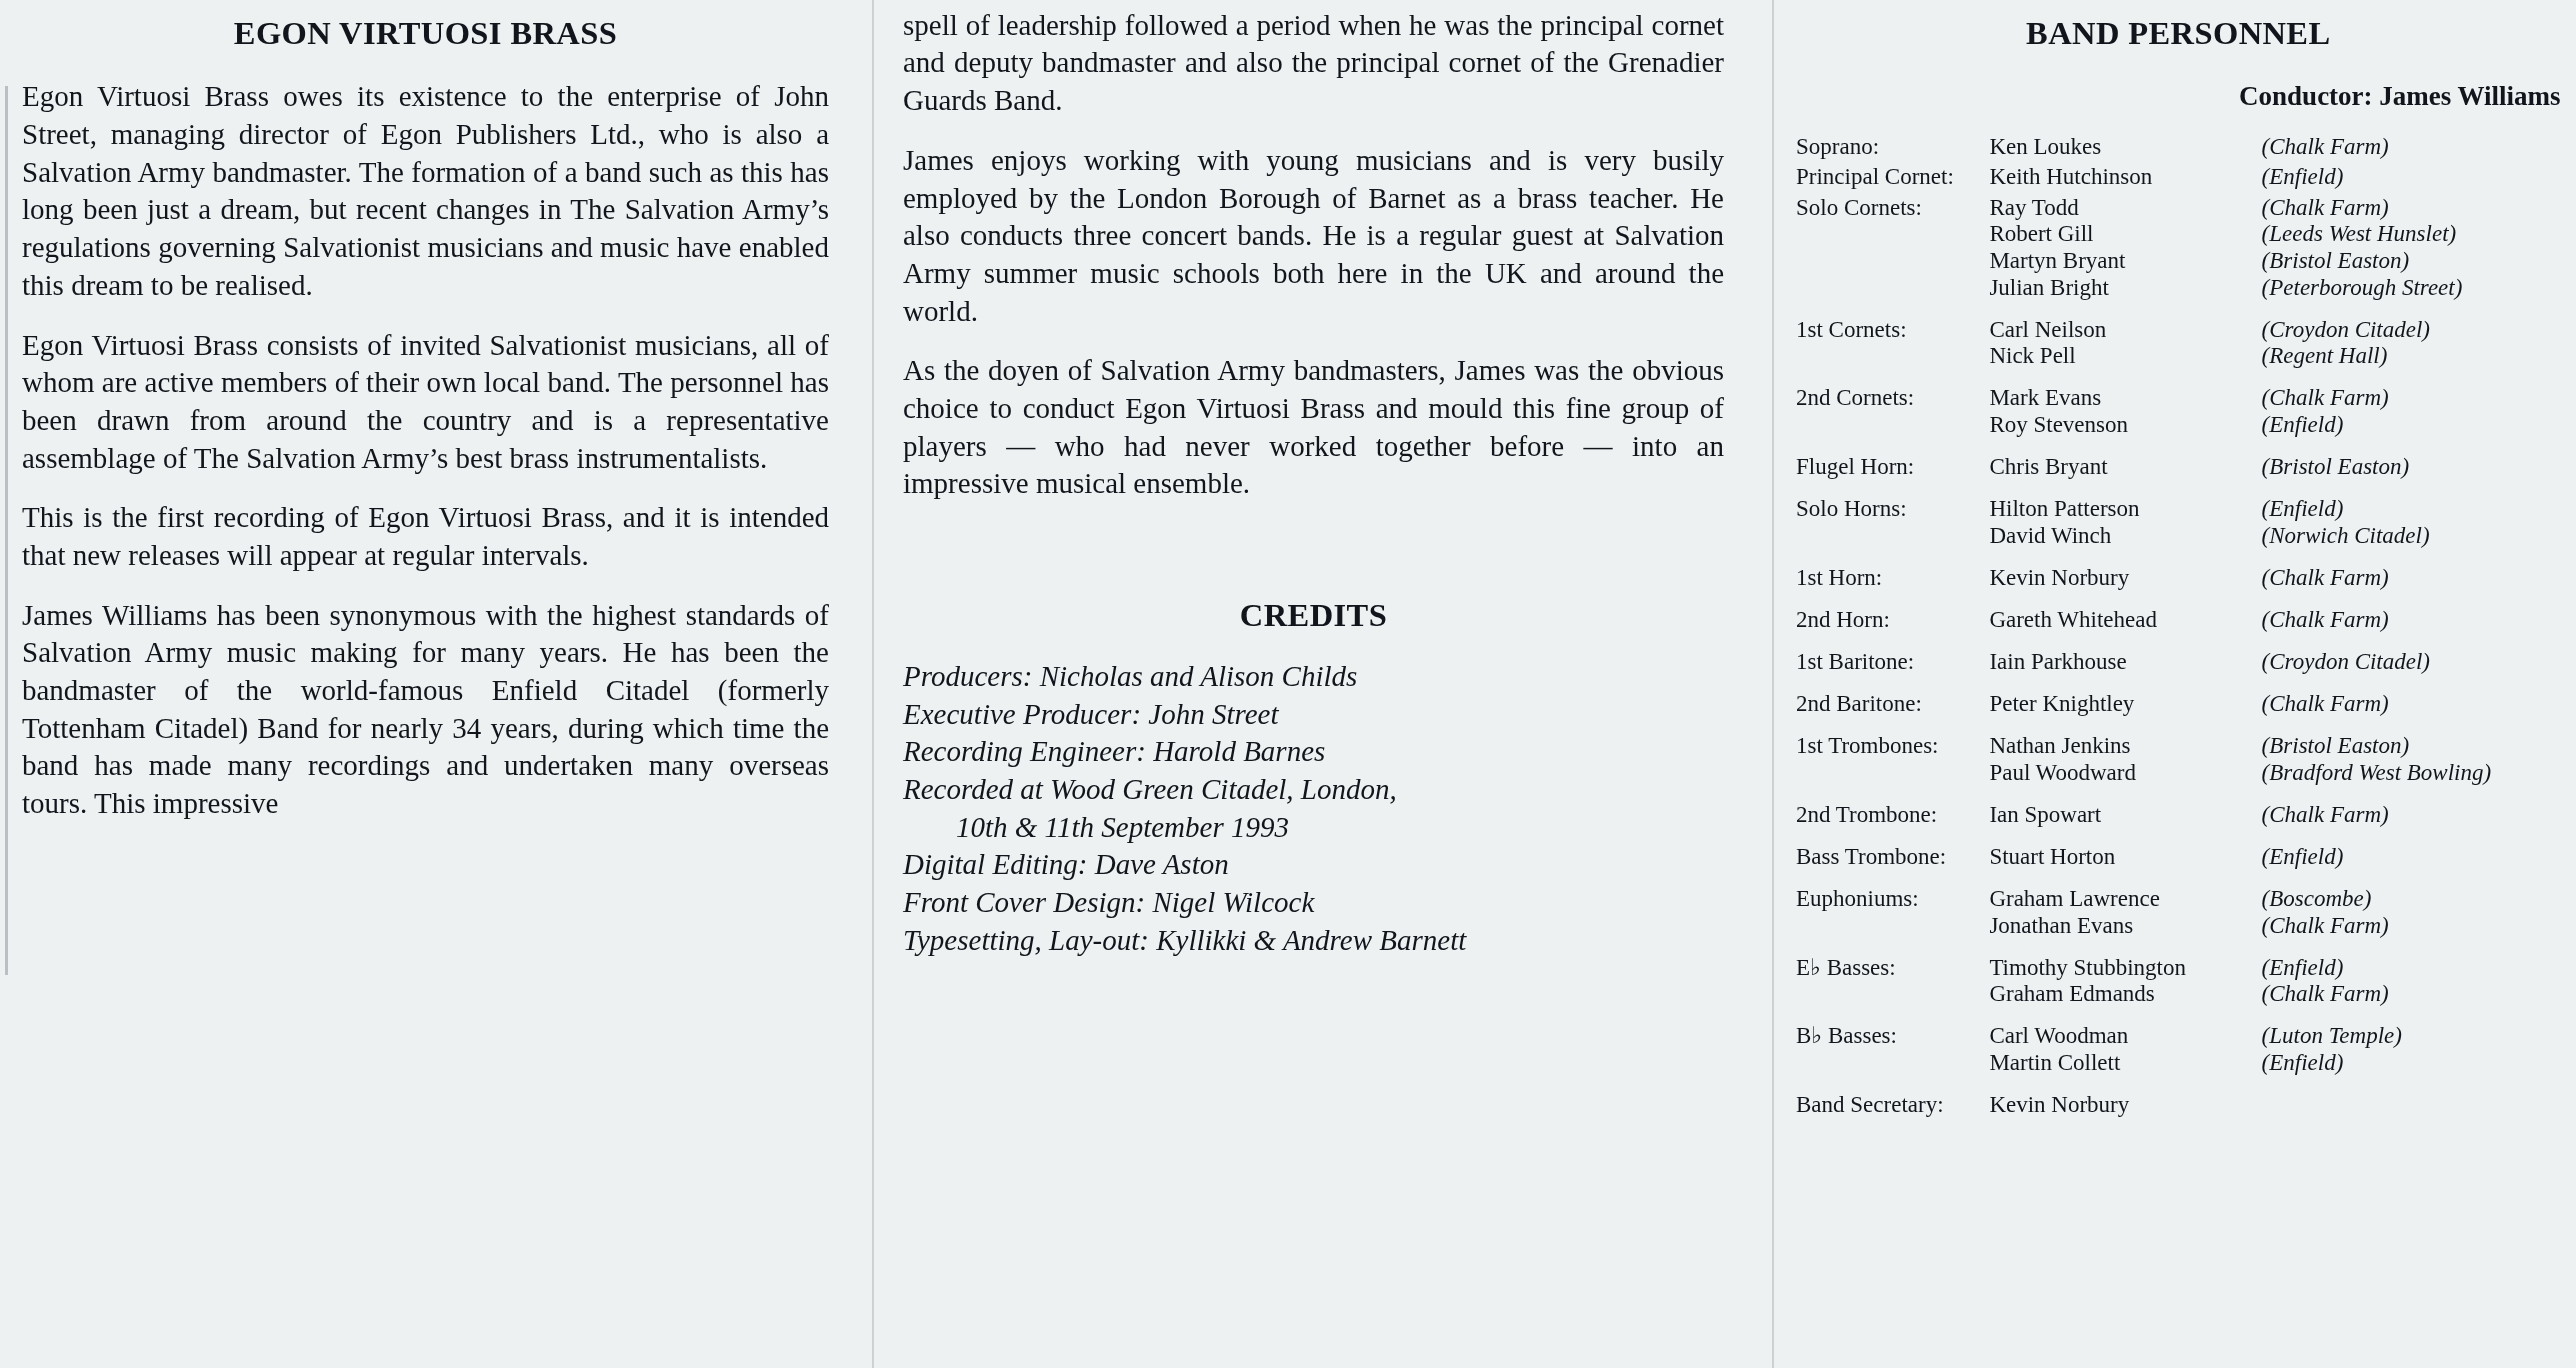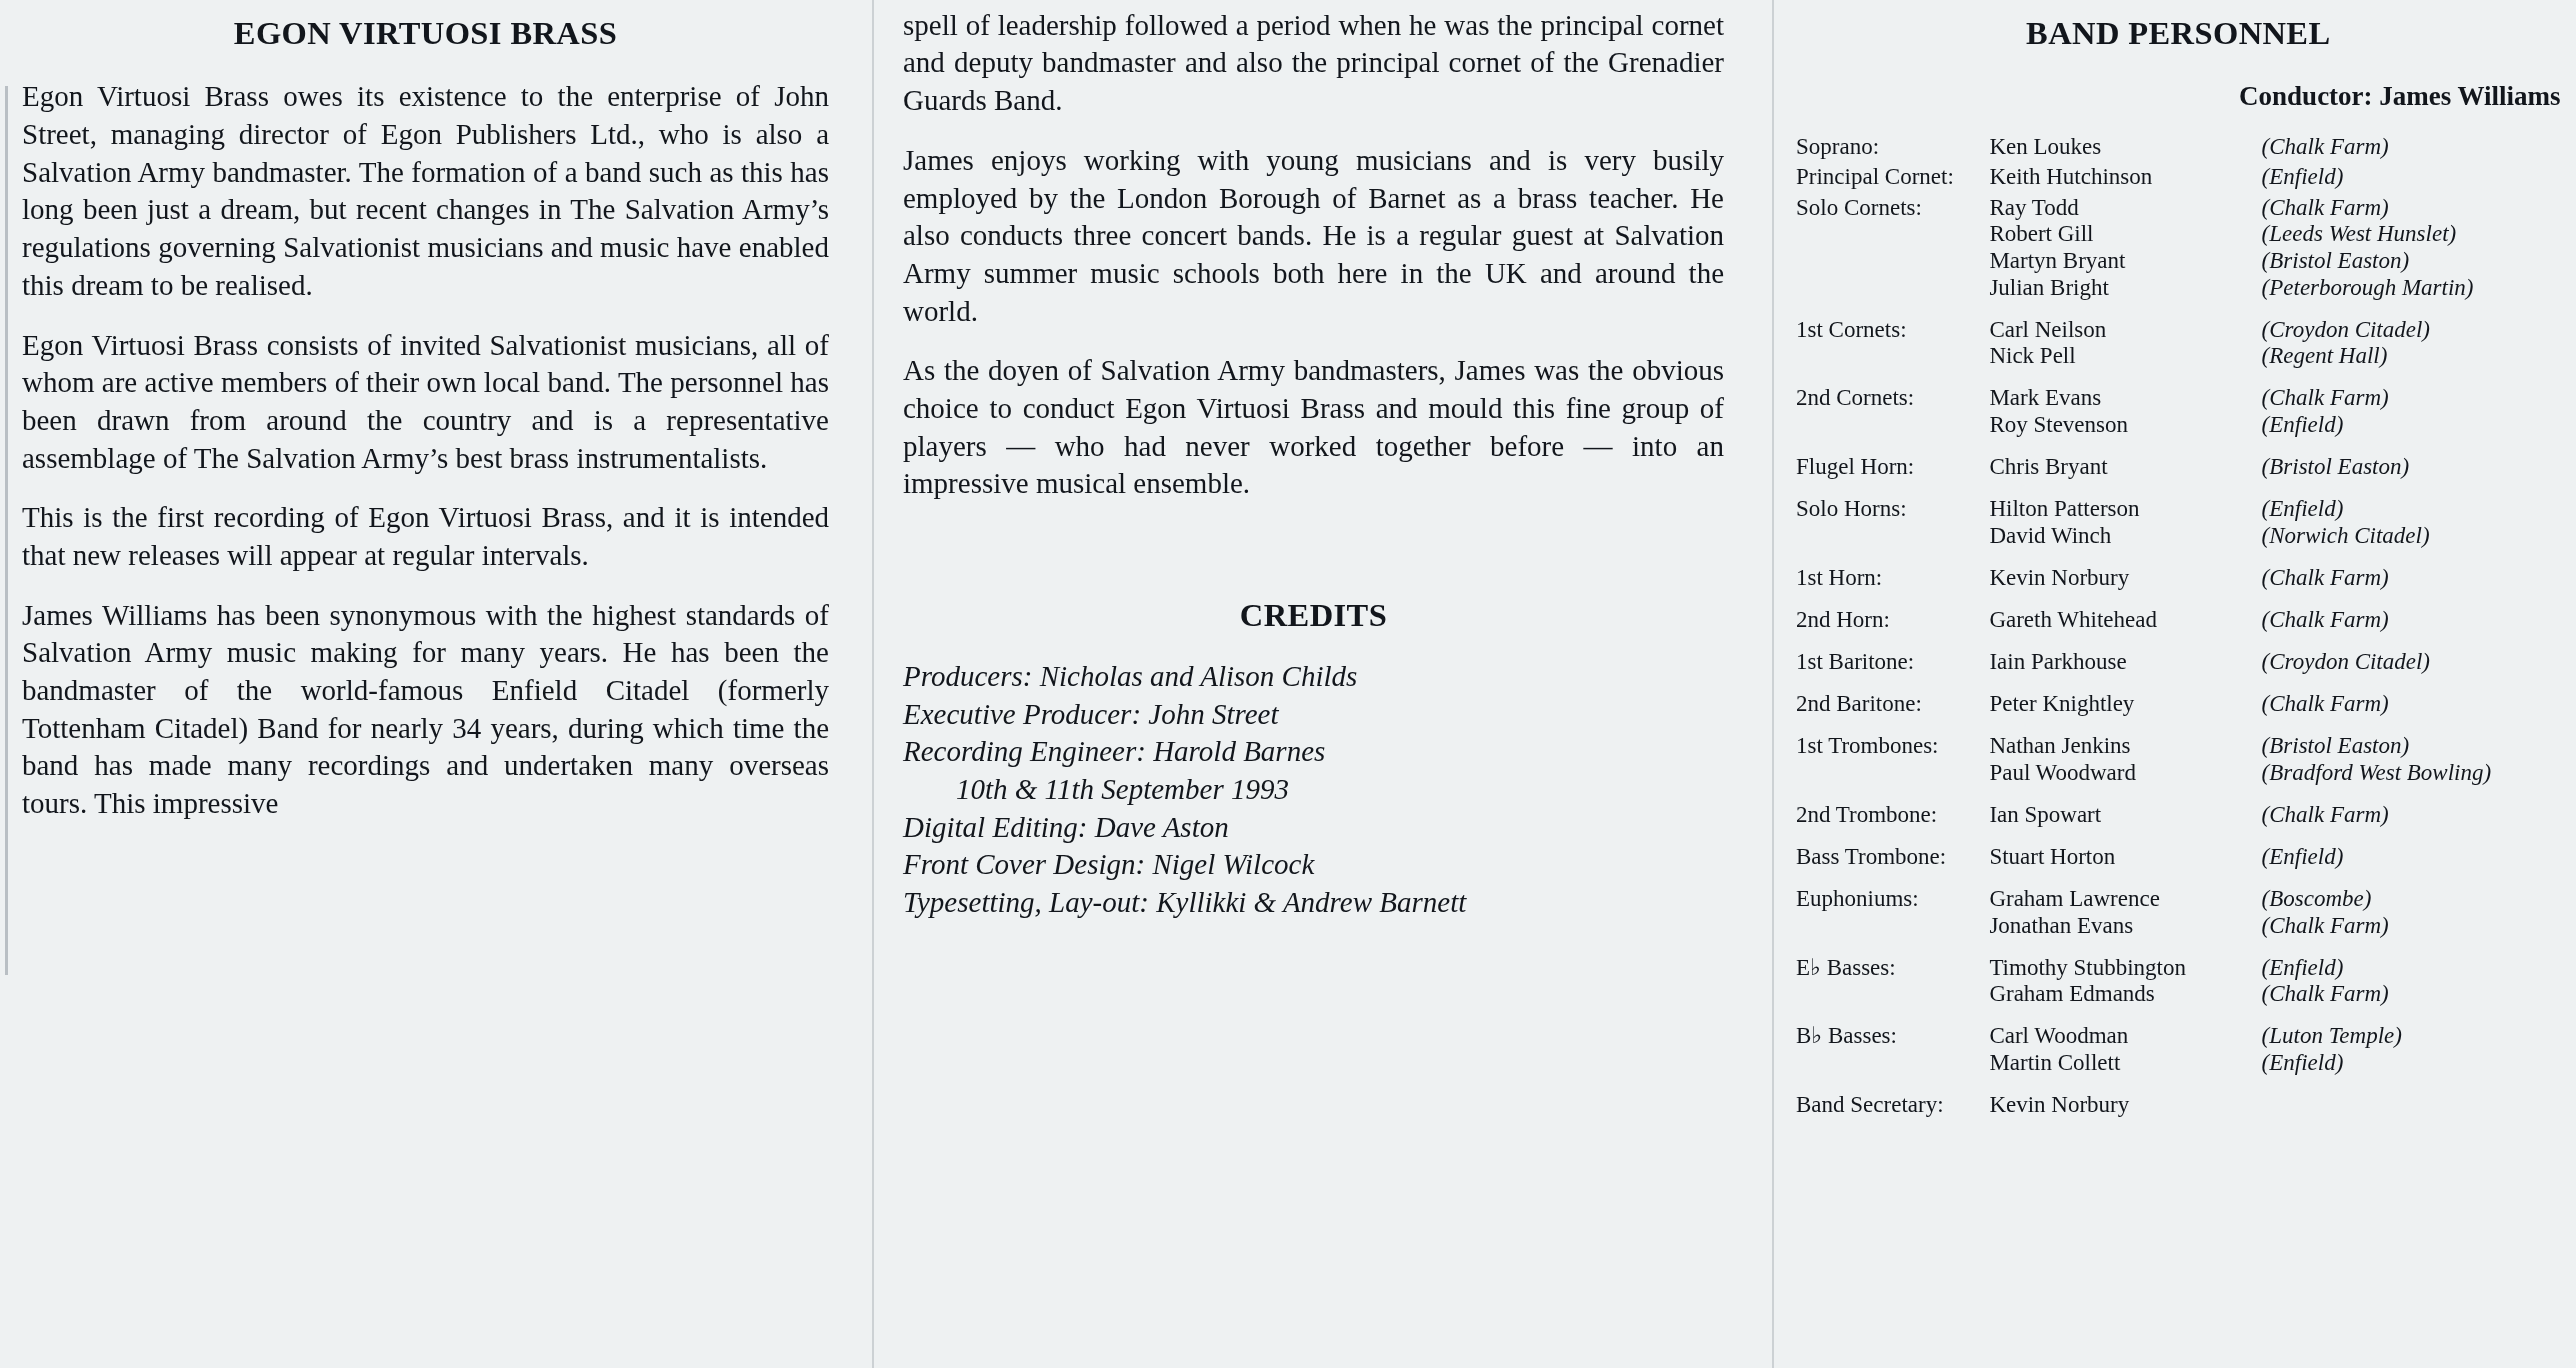--- a/index.html
+++ b/index.html
@@ -141,20 +141,21 @@
   <div class="col col-mid">
     <p class="body">spell of leadership followed a period when he was the principal cornet and deputy bandmaster and also the principal cornet of the Grenadier Guards Band.</p>
     <p class="body">James enjoys working with young musicians and is very busily employed by the London Borough of Barnet as a brass teacher. He also conducts three concert bands. He is a regular guest at Salvation Army summer music schools both here in the UK and around the world.</p>
     <p class="body">As the doyen of Salvation Army bandmasters, James was the obvious choice to conduct Egon Virtuosi Brass and mould this fine group of players — who had never worked together before — into an impressive musical ensemble.</p>
 
     <h2 class="sec mid-credits">CREDITS</h2>
     <div class="credits-list">
       <div class="line">Producers: Nicholas and Alison Childs</div>
       <div class="line">Executive Producer: John Street</div>
       <div class="line">Recording Engineer: Harold Barnes</div>
+      <div class="line">Recorded at Wood Green Citadel, London,</div>
       <div class="line indent">10th &amp; 11th September 1993</div>
       <div class="line">Digital Editing: Dave Aston</div>
       <div class="line">Front Cover Design: Nigel Wilcock</div>
       <div class="line">Typesetting, Lay-out: Kyllikki &amp; Andrew Barnett</div>
     </div>
   </div>
 
   <div class="col col-right">
     <h2 class="sec bp">BAND PERSONNEL</h2>
     <div class="conductor">Conductor: James Williams</div>
@@ -186,21 +187,21 @@
           <td class="names">
             <span class="nm">Ray Todd</span>
             <span class="nm">Robert Gill</span>
             <span class="nm">Martyn Bryant</span>
             <span class="nm">Julian Bright</span>
           </td>
           <td class="places">
             <span class="pl">(Chalk Farm)</span>
             <span class="pl">(Leeds West Hunslet)</span>
             <span class="pl">(Bristol Easton)</span>
-            <span class="pl">(Peterborough Martin)</span>
+            <span class="pl">(Peterborough Street)</span>
           </td>
         </tr>
 
         <tr class="spaced">
           <td class="role">1st Cornets:</td>
           <td class="names">
             <span class="nm">Carl Neilson</span>
             <span class="nm">Nick Pell</span>
           </td>
           <td class="places">

